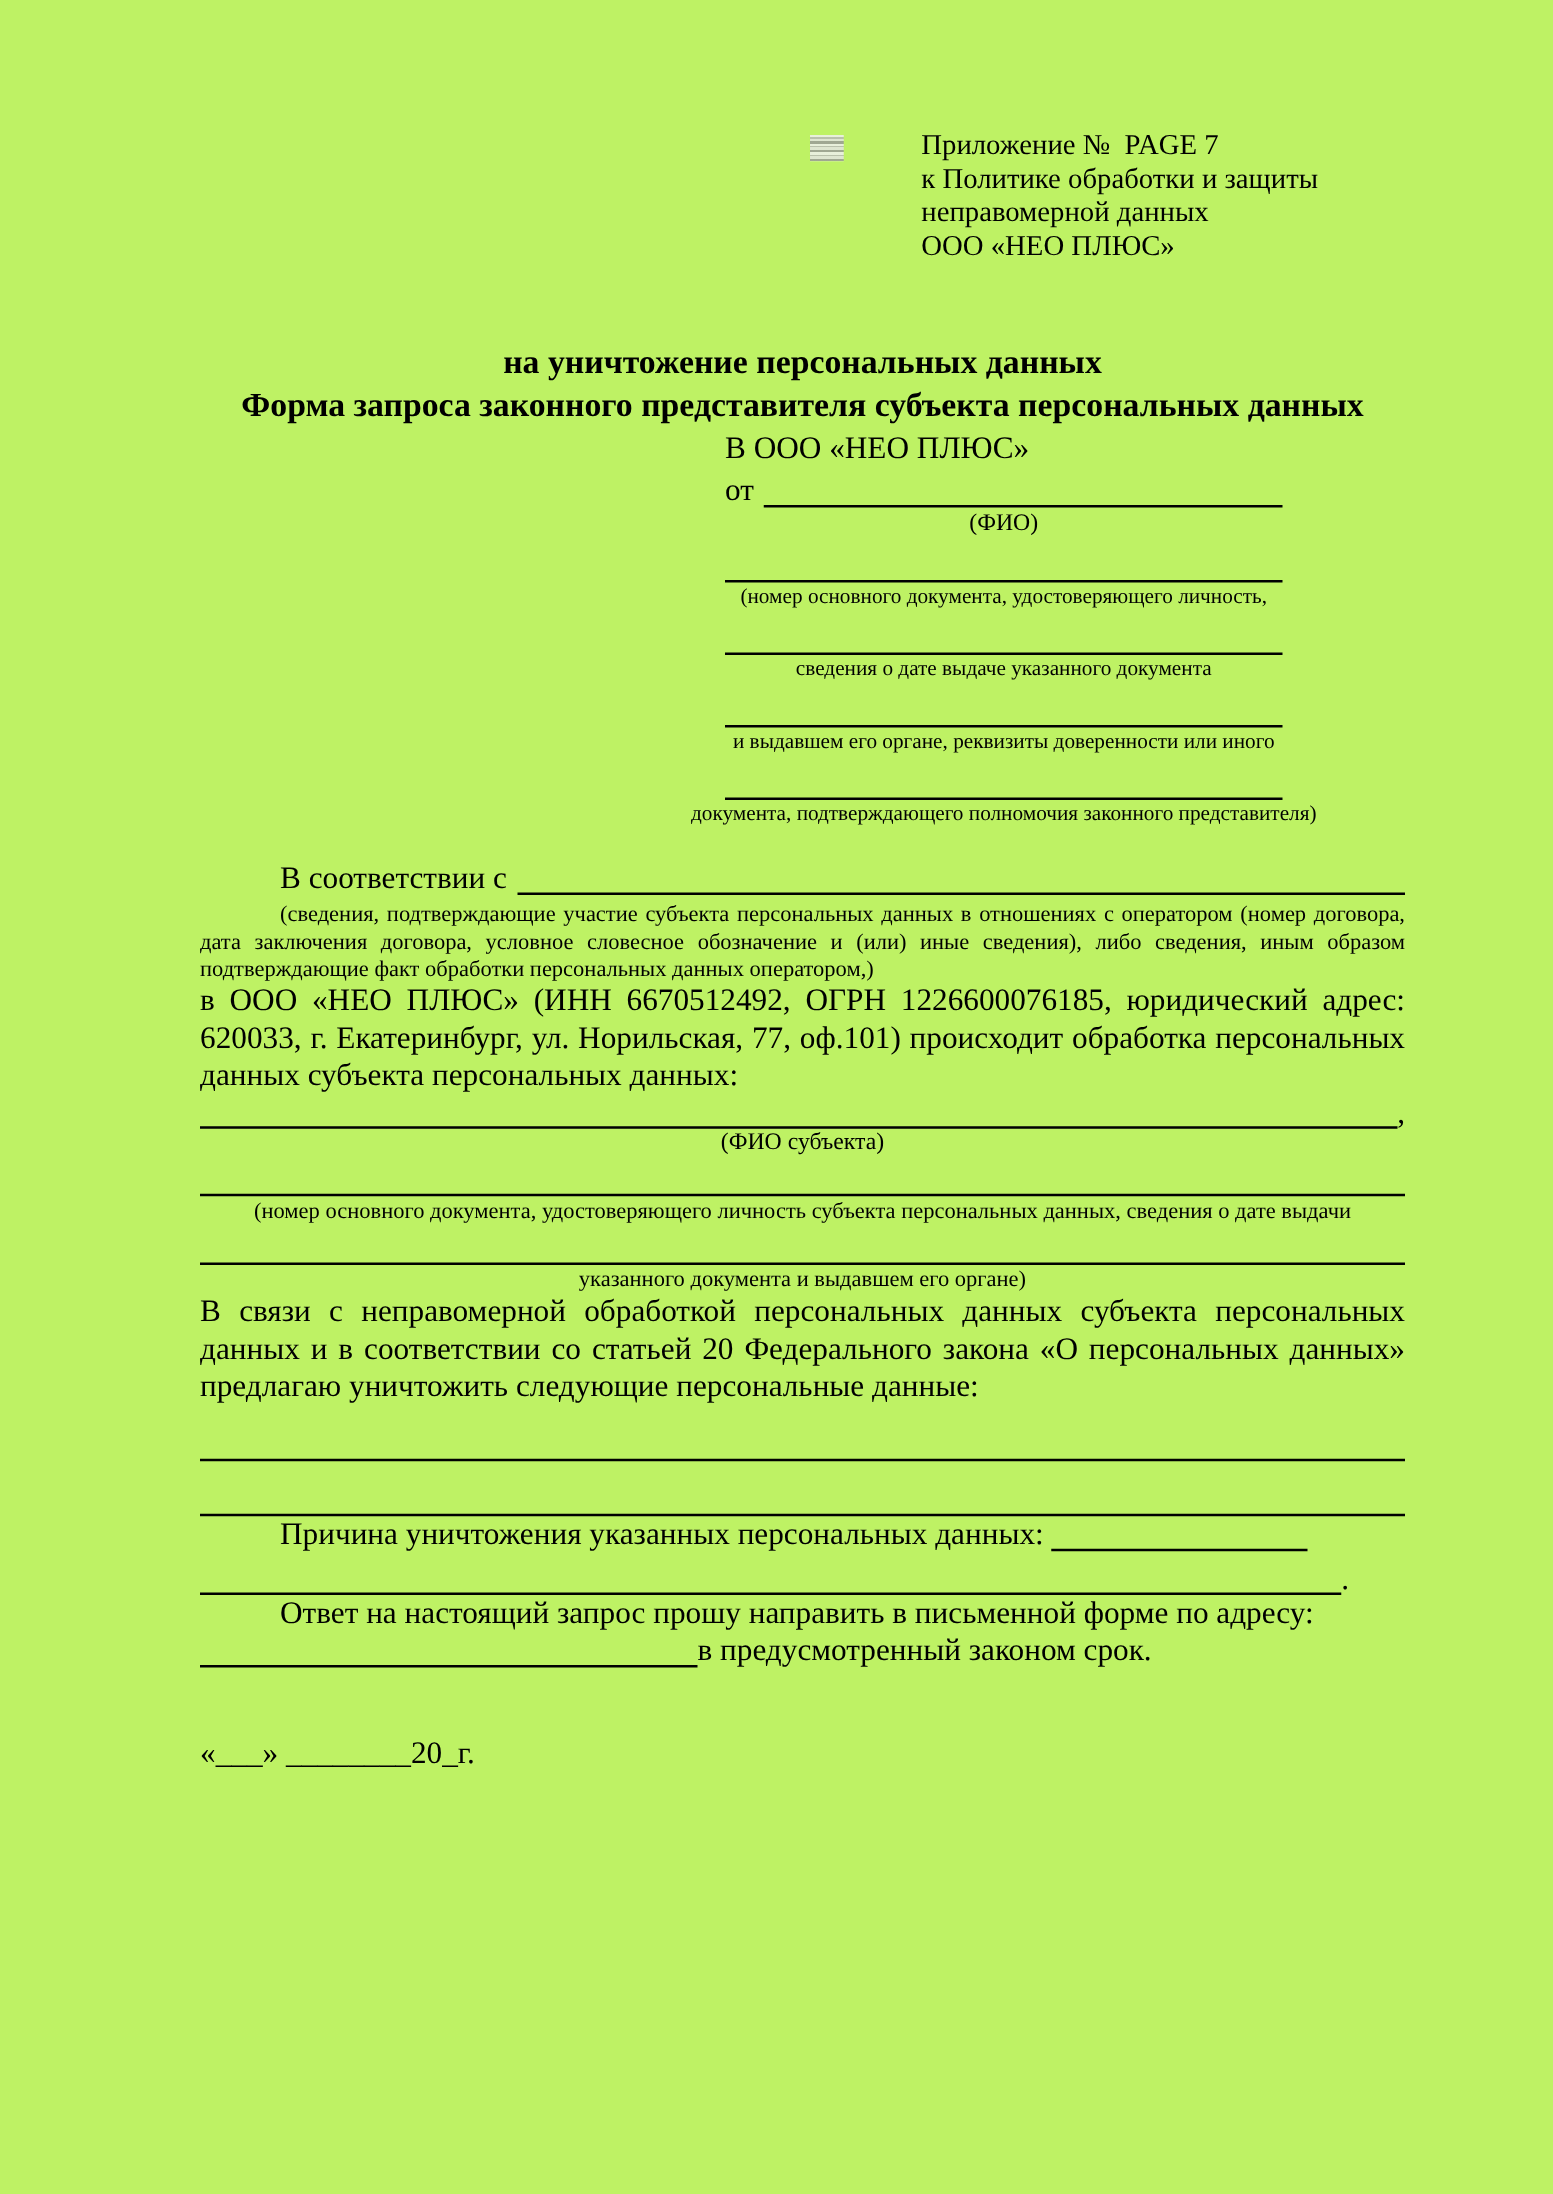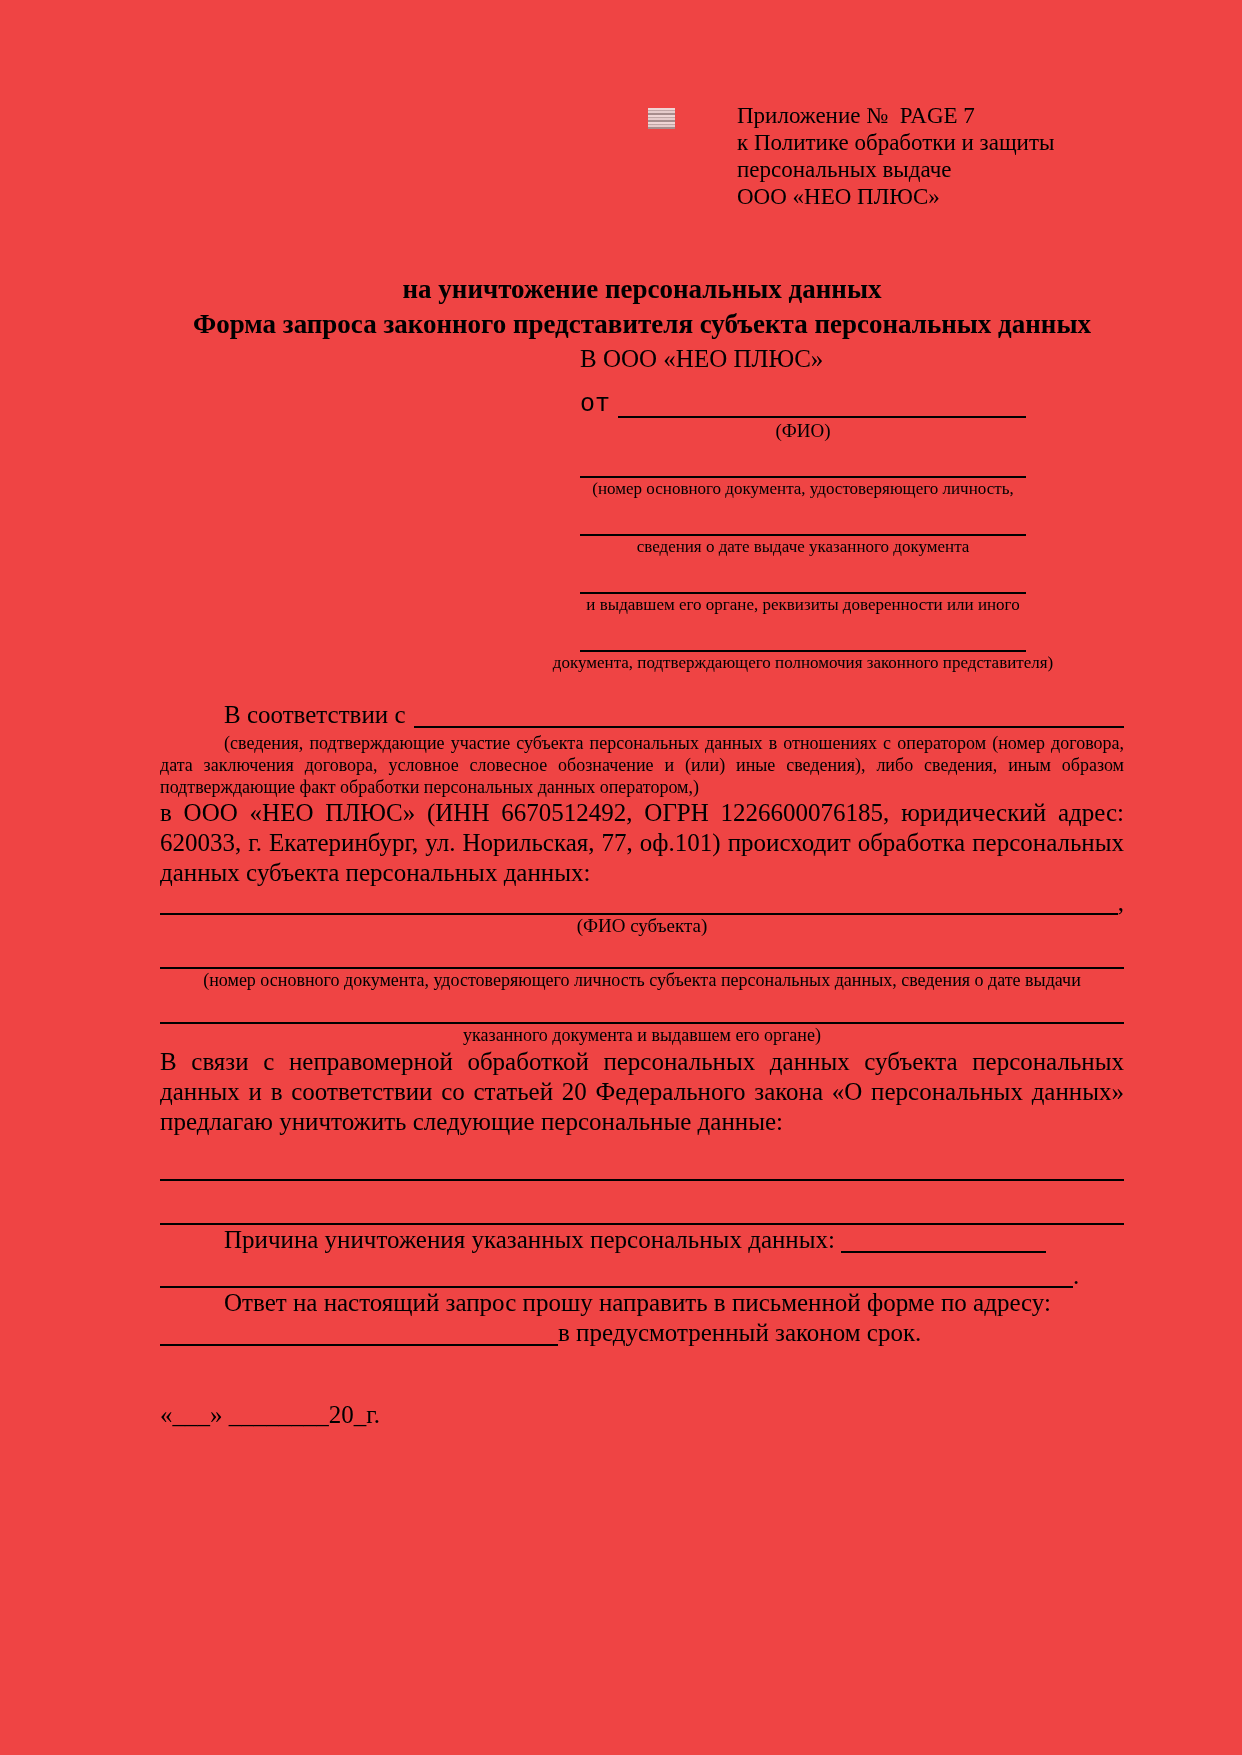--- a/index.html
+++ b/index.html
@@ -1,36 +1,36 @@
 <!DOCTYPE html>
 <html><head>
 <meta charset="utf-8">
 <style>
   * { margin:0; padding:0; box-sizing:border-box; }
   html,body { background:#888; }
   body { font-family:"Liberation Serif","DejaVu Serif",serif; color:#000; }
   .page {
-    width:1242px; height:1755px; margin:0 auto; background:#ef4444;
+    width:1242px; height:1755px; margin:0 auto; background:#bef264;
     padding:102px 118px 0 160px; overflow:hidden; position:relative;
   }
   
   .header-row { display:flex; align-items:flex-start; }
   .artifact {
     width:27px; height:21px; margin-left:488px; margin-top:6px;
     background:repeating-linear-gradient(0deg,#9a9a9a 0 2px,#e3e3e3 2px 4px,#b8b8b8 4px 5px,#efefef 5px 7px);
     opacity:.85;
   }
   .header-text { margin-left:62px; font-size:23px; line-height:27px; }
   
   .title { margin-top:62px; text-align:center; font-weight:bold; font-size:27px; line-height:35px; }
   
   .addressee { margin-left:420px; width:446px; font-size:25px; line-height:30px; margin-top:2px; }
   .flexrow { display:flex; align-items:flex-end; }
   .fill-line { flex:1; border-bottom:2px solid #000; height:24px; }
-  .from-row { margin-top:16px;font-family:Liberation Mono, monospace; }
+  .from-row { margin-top:4px; }
   .from-row .fill-line { margin-left:8px; margin-bottom:2px; }
   .pair-line { margin-top:12px; }
   .caption { display:flex; justify-content:center; font-size:17px; line-height:22px; white-space:nowrap; }
   .caption-lg { font-size:19px;text-align:center; }
   
   .bodytext { font-size:25px; line-height:30px; }
   .accordance-row { display:flex; align-items:flex-end; margin-top:26px; font-size:25px; line-height:30px; }
   .indent { display:inline-block; width:64px; flex:0 0 64px; }
   .accordance-row .fill-line { margin-left:8px; margin-bottom:2px; }
   .finenote { font-size:18px; line-height:22px; text-align:justify; text-indent:64px; margin-top:2px; }
@@ -55,21 +55,21 @@
 </head>
 <body>
 
 <div class="page">
 
   <div class="header-row">
     <div class="artifact"></div>
     <div class="header-text">
       <div>Приложение №&nbsp; PAGE 7</div>
       <div>к Политике обработки и защиты</div>
-      <div>персональных выдаче</div>
+      <div>неправомерной данных</div>
       <div>ООО «НЕО ПЛЮС»</div>
     </div>
   </div>
 
   <div class="title">
     <div>на уничтожение персональных данных</div>
     <div>Форма запроса законного представителя субъекта персональных данных</div>
   </div>
 
   <div class="addressee">

